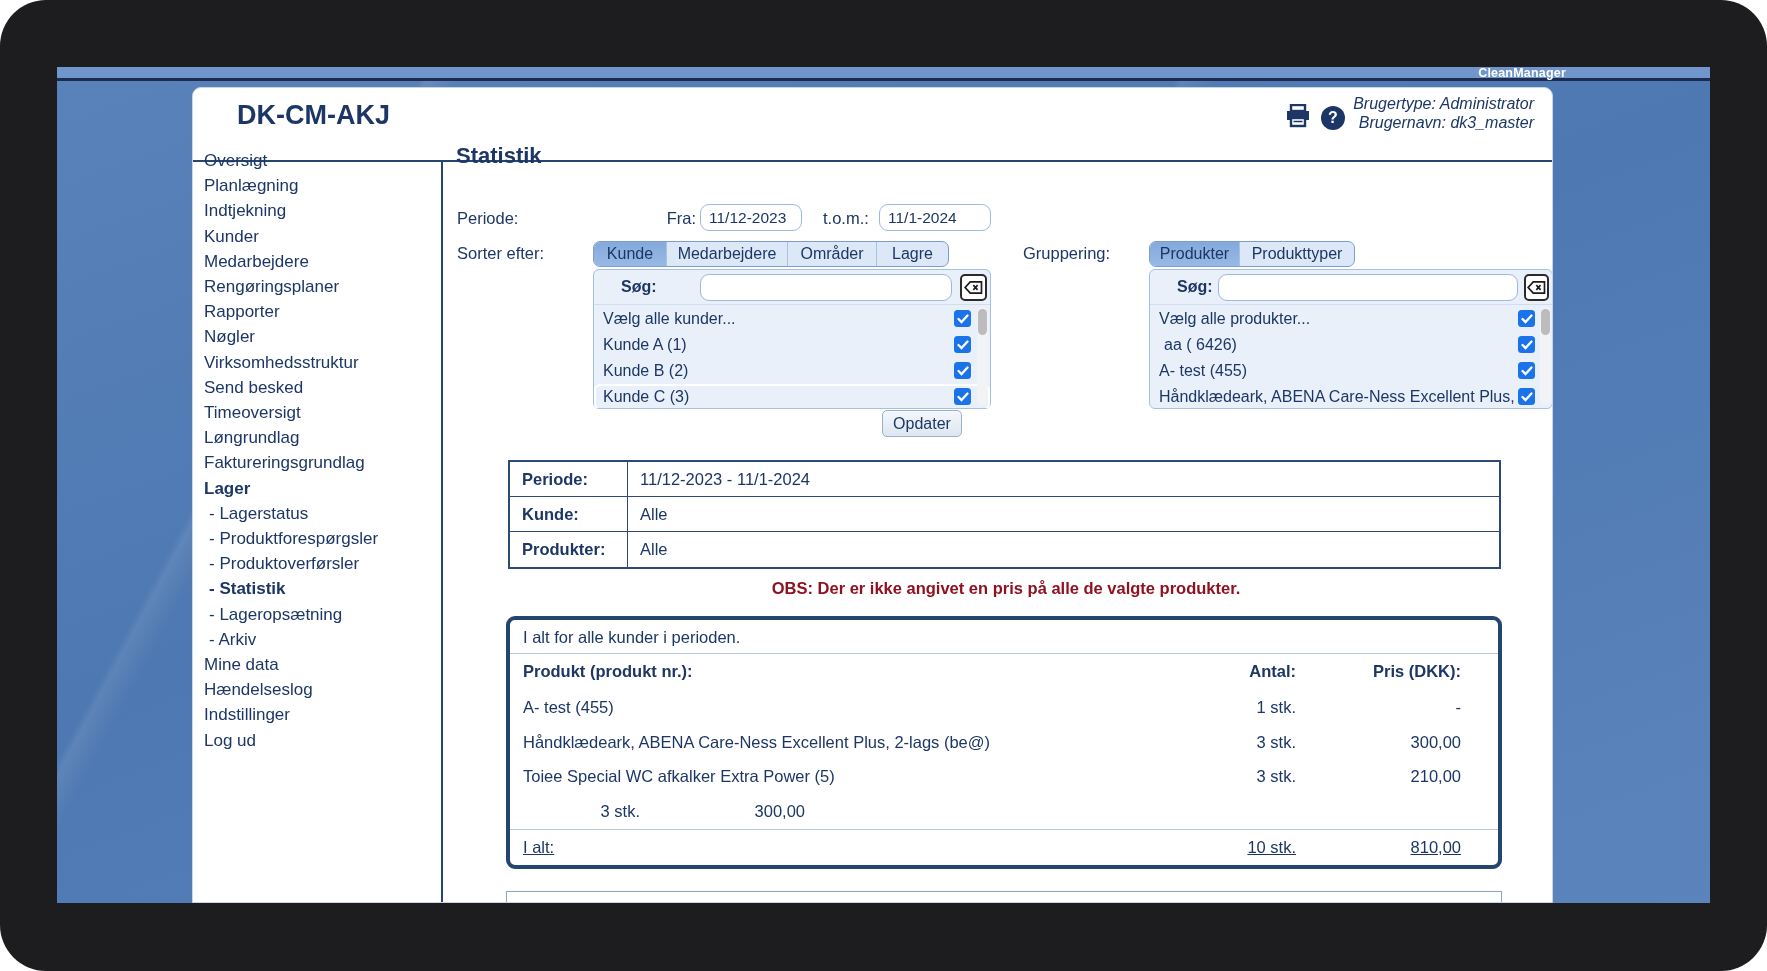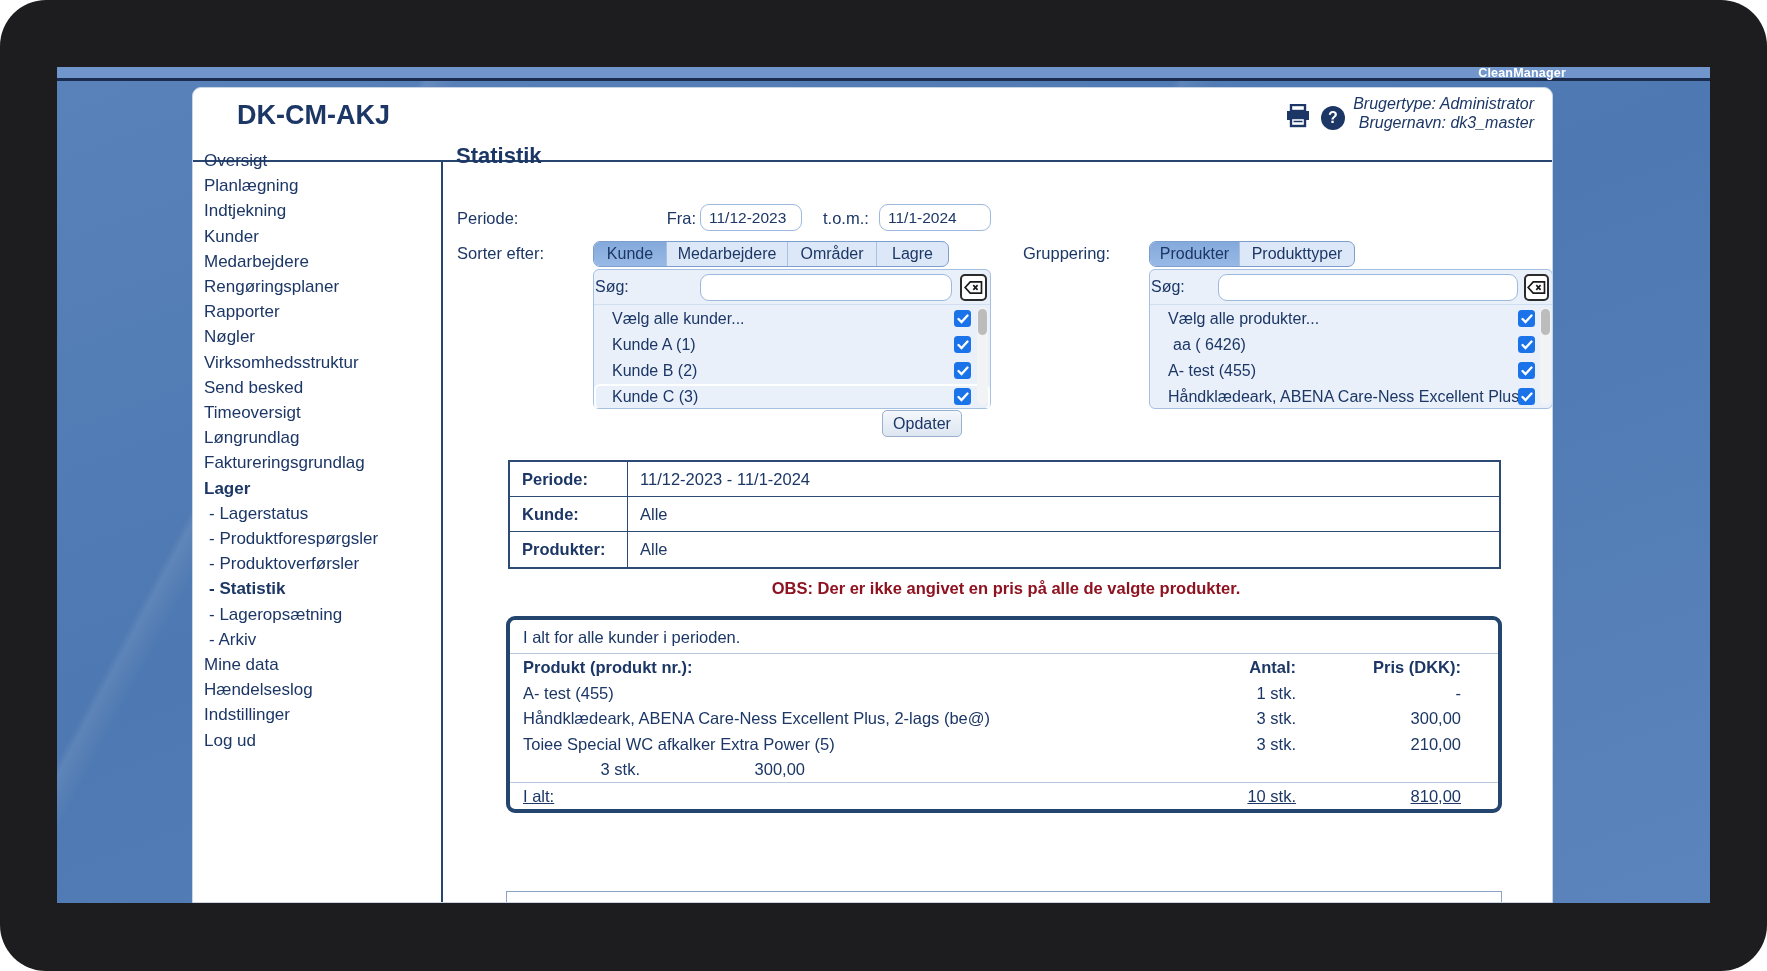--- a/index.html
+++ b/index.html
@@ -45,32 +45,32 @@
           border-radius:7px; overflow:hidden; background:#dce8f7; }
   .tab { font-size:16px; line-height:23px; text-align:center; border-right:1px solid #aac0e0; cursor:pointer; }
   .tab:last-child { border-right:none; }
   .tab.active { background:linear-gradient(180deg,#84a9db,#98b9e6); }
 
   .panel { position:absolute; top:181px; height:140px; background:#e9f0fa; border:1.5px solid #a6c0e2;
            border-radius:6px; }
   .panel.pleft { left:400px; width:398px; }
   .panel.pright { left:956px; width:404px; }
   .search-row { position:relative; height:35px; border-bottom:1px solid #cfdef0; }
-  .search-label { position:absolute; left:1px; top:8px; font-weight:normal; font-size:16px; }
+  .search-label { position:absolute; left:27px; top:8px; font-weight:bold; font-size:16px; }
   .search-input { position:absolute; top:4px; height:27px; border:1.5px solid #9db9de; border-radius:9px;
                   background:#fff; padding:0 8px; font-size:15px; }
   .pleft .search-input { left:106px; width:252px; }
   .pright .search-input { left:68px; width:300px; }
   .clear-btn { position:absolute; top:4px; width:27px; height:27px; background:#fff;
                border:2px solid #2b2b2b; border-radius:5px; display:flex; align-items:center;
                justify-content:center; cursor:pointer; padding:0; }
   .pleft .clear-btn { left:366px; }
   .pright .clear-btn { left:374px; width:25px; }
   .list { position:absolute; top:36px; left:0; right:0; bottom:0; overflow:hidden; }
-  .row { position:relative; height:26px; line-height:26px; padding-left:18px; font-size:16px;
+  .row { position:relative; height:26px; line-height:26px; padding-left:9px; font-size:16px;
          white-space:nowrap; cursor:pointer; }
   .row .txt { display:inline-block; overflow:hidden; vertical-align:top; }
   .pleft .row .txt { max-width:340px; }
   .pright .row .txt { max-width:357px; }
   .row.focus-ring { outline:2px solid rgba(255,255,255,.95); outline-offset:-2px; border-radius:6px; }
   .cb { position:absolute; top:4px; width:17px; height:17px; background:#1a73e8; border-radius:3.5px;
         display:flex; align-items:center; justify-content:center; cursor:pointer; }
   .pleft .cb { left:360px; }
   .pright .cb { left:368px; }
   .sb { position:absolute; top:37px; bottom:3px; width:11px; background:#f1f3f5; border-radius:6px; }
@@ -87,21 +87,21 @@
   .summary { position:absolute; left:315px; top:372px; width:993px; border:2px solid #2c4a74; }
   .srow { display:flex; height:35px; border-bottom:1.5px solid #2c4a74; background:#fff; }
   .srow:last-child { border-bottom:none; }
   .scol1 { width:118px; border-right:1.5px solid #2c4a74; font-weight:bold; padding-left:12px;
            line-height:35px; font-size:16.5px; }
   .scol2 { flex:1; padding-left:12px; line-height:35px; font-size:16.5px; }
 
   .warning { position:absolute; left:315px; top:491px; width:996px; text-align:center;
              font-weight:bold; font-size:16.5px; color:#8e1220; }
 
-  .results { position:absolute; left:313px; top:528px; width:996px; height:197px;
+  .results { position:absolute; left:313px; top:528px; width:996px; height:253px;
              border:4px solid #24456e; border-radius:9px; background:#fff; display:flex;
              flex-direction:column; overflow:hidden; }
   .caption { height:34px; line-height:34px; padding-left:13px; font-size:16.5px;
              border-bottom:1.5px solid #b9c9dd; }
   .thead, .trow, .ttotal { display:flex; align-items:center; font-size:16.5px; }
   .thead { height:36px; font-weight:bold; }
   .trow { height:35px; }
   .ttotal { height:36px; border-top:1.5px solid #b9c9dd;text-decoration:underline; }
   .c-prod { flex:1; padding-left:13px; white-space:nowrap; overflow:hidden; }
   .c-antal { width:130px; text-align:right; }

